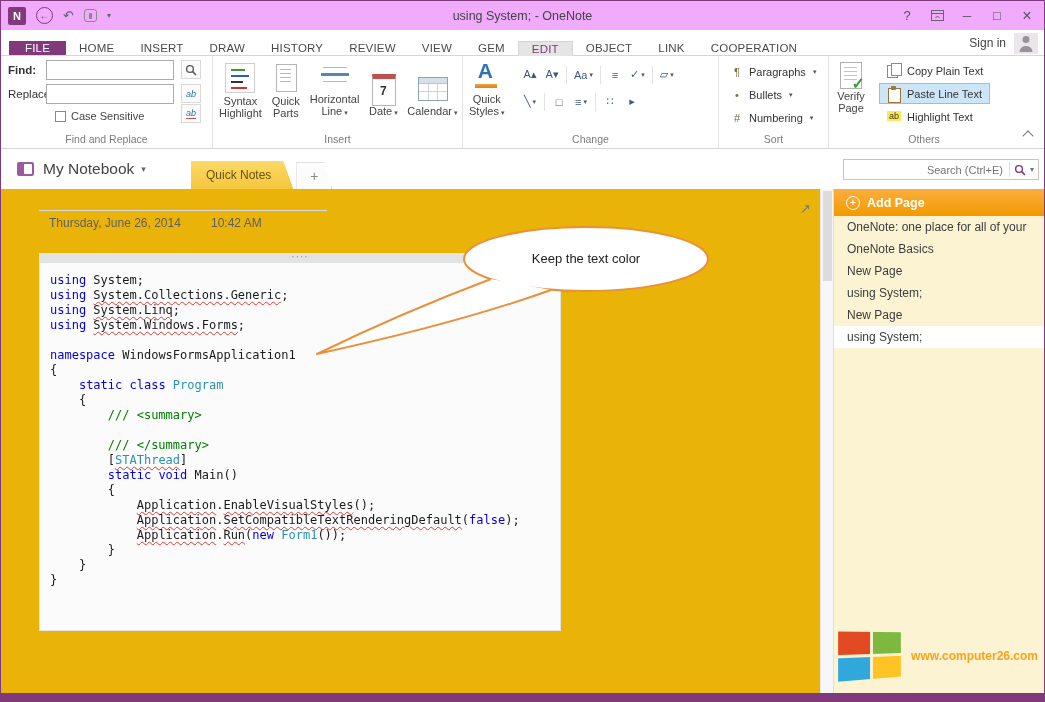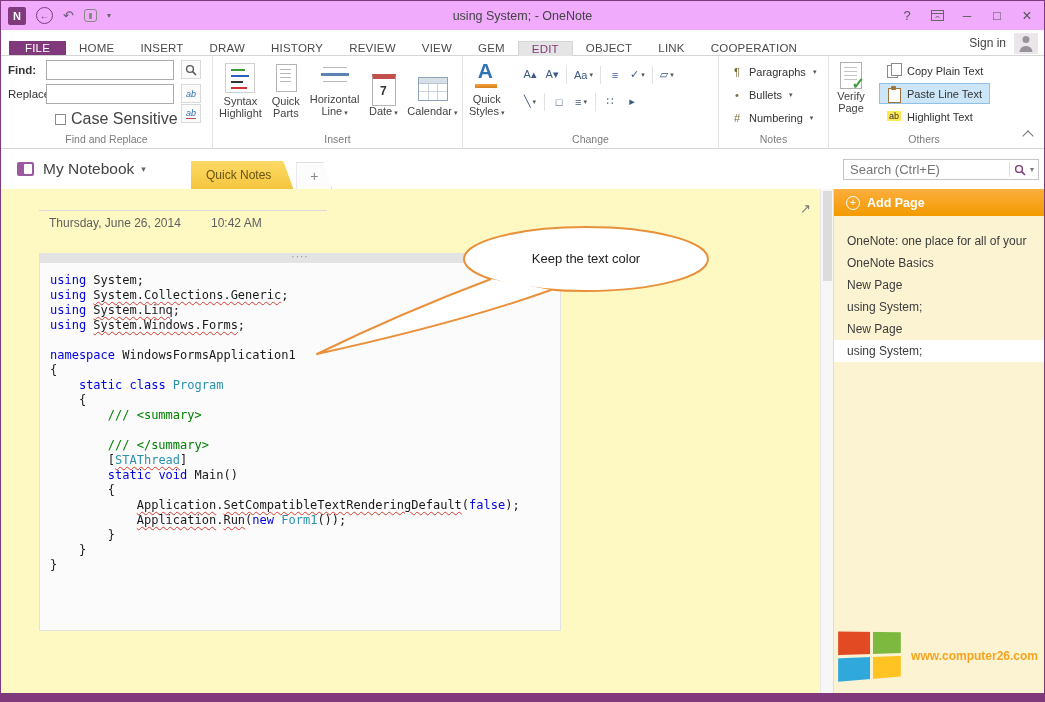--- a/index.html
+++ b/index.html
@@ -46,21 +46,21 @@
 #g-insert{left:212px;width:250px;}
 #g-change{left:462px;width:256px;}
 #g-sort{left:718px;width:110px;}
 #g-others{left:828px;width:190px;}
 .flabel{position:absolute;font-size:11.5px;color:#333;}
 .finput{position:absolute;width:128px;height:20px;border:1px solid #ababab;background:#fff;font-size:11px;padding:0 4px;font-family:inherit;color:#333;}
 .sqbtn{position:absolute;width:20px;height:19px;display:flex;align-items:center;justify-content:center;border:1px solid #d9d9d9;background:#fbfbfb;}
 .abglyph{font-size:9px;font-style:italic;color:#2B6CB5;}
 .abglyph::after{content:"ab";}
 .abglyph.all{border-bottom:1px solid #C0504D;}
-.chkrow{position:absolute;left:54px;top:54px;display:flex;align-items:center;gap:5px;font-size:16px;color:#444;}
+.chkrow{position:absolute;left:54px;top:54px;display:flex;align-items:center;gap:5px;font-size:11px;color:#444;}
 .chkbox{width:11px;height:11px;border:1px solid #8a8a8a;background:#fff;}
 .bigrow{position:absolute;left:2px;top:2px;display:flex;align-items:flex-end;}
 .bigbtn{display:flex;flex-direction:column;align-items:center;padding:0 4px;font-size:11px;color:#444;min-width:40px;}
 .blbl{line-height:12px;white-space:nowrap;}
 .bicon{width:30px;height:30px;margin:3px auto 2px;position:relative;}
 .caret::after{content:"▾";font-size:7px;color:#555;margin-left:2px;}
 
 .icon-syntax{border:1px solid #cfcfcf;background-color:#fff;background-image:linear-gradient(#3a9b35,#3a9b35),linear-gradient(#2b5fbf,#2b5fbf),linear-gradient(#333,#333),linear-gradient(#c33,#c33);background-size:14px 2px,18px 2px,12px 2px,16px 2px;background-position:5px 5px,5px 11px,5px 17px,5px 23px;background-repeat:no-repeat;}
 .icon-quickparts::before{content:"";position:absolute;left:5px;top:1px;width:19px;height:26px;border:1px solid #b5b5b5;background:#fff;}
 .icon-quickparts::after{content:"";position:absolute;left:9px;top:6px;width:11px;height:15px;background:repeating-linear-gradient(to bottom,#b9b9b9 0,#b9b9b9 1px,transparent 1px,transparent 4px);}
@@ -100,29 +100,29 @@
 .navbar{position:absolute;top:148px;left:0;right:0;height:40px;background:#fff;}
 .nbicon{position:absolute;left:16px;top:13px;width:17px;height:14px;background:#9B59A0;border-radius:2px;}
 .nbicon::after{content:"";position:absolute;right:2px;top:2px;bottom:2px;width:8px;background:#fff;border-radius:1px;}
 .nbtitle{position:absolute;left:42px;top:0;height:40px;display:flex;align-items:center;gap:7px;font-size:15.5px;color:#444;}
 .nbcaret{color:#666;font-size:9px;}
 .nbcaret::after{content:"▾";}
 .sectiontabs{position:absolute;left:190px;bottom:0;display:flex;align-items:flex-end;}
 .sectab{height:28px;padding:0 22px 0 15px;background:linear-gradient(#FDD966,#F5C63E);display:flex;align-items:center;font-size:12px;color:#665415;clip-path:polygon(0 0,calc(100% - 10px) 0,100% 100%,0 100%);}
 .plustab{height:27px;width:36px;background:#fcfcfc;border:1px solid #e0e0e0;border-bottom:none;clip-path:polygon(0 0,calc(100% - 9px) 0,100% 100%,0 100%);display:flex;align-items:center;justify-content:center;color:#888;font-size:14px;margin-left:3px;}
 .searchbox{position:absolute;right:5px;top:10px;width:196px;height:21px;border:1px solid #c5c5c5;background:#fff;display:flex;align-items:center;}
-.searchbox input{flex:1;border:none;outline:none;font-size:13px;color:#555;padding:0 6px;font-family:inherit;min-width:0;}
+.searchbox input{flex:1;border:none;outline:none;font-size:11px;color:#555;padding:0 6px;font-family:inherit;min-width:0;text-align:right;}
 .searchdiv{width:1px;height:15px;background:#e0e0e0;}
 .searchico{padding:0 4px;display:flex;align-items:center;}
 .searchcaret{color:#777;font-size:8px;padding-right:4px;}
 .searchcaret::after{content:"▾";}
 
 
 .main{position:absolute;top:188px;left:0;right:0;bottom:8px;}
-.pagearea{position:absolute;left:0;right:211px;top:0;bottom:0;background:#fef9c3;}
+.pagearea{position:absolute;left:0;right:211px;top:0;bottom:0;background:#eab308;}
 .titleline{position:absolute;left:38px;top:21px;width:288px;height:1px;background:#dadada;}
 .pagedate{position:absolute;left:48px;top:27px;font-size:12px;color:#5f5f5f;}
 .pagetime{position:absolute;left:210px;top:27px;font-size:12px;color:#5f5f5f;}
 .expandbtn{position:absolute;right:22px;top:12px;color:#7a7a7a;font-size:13px;}
 .expandbtn::after{content:"↗";}
 .vscroll{position:absolute;right:0;top:0;bottom:0;width:13px;background:#f7f7f7;border-left:1px solid #e8e8e8;}
 .vthumb{position:absolute;top:2px;left:2px;width:9px;height:90px;background:#dcdcdc;}
 .codebox{position:absolute;left:38px;top:64px;width:522px;height:378px;background:#FBFBFB;border:1px solid #E3E3E3;}
 .grip{height:9px;background:#E3E3E3;position:relative;}
 .grip::after{content:"····";position:absolute;left:50%;top:-3px;transform:translateX(-50%);color:#8f8f8f;font-size:10px;letter-spacing:1px;}
@@ -135,21 +135,21 @@
 .sq{color:#1a1a1a;text-decoration:underline wavy #D83B2E;text-decoration-thickness:1px;text-underline-offset:2px;}
 .sqt{color:#2B91AF;text-decoration:underline wavy #D83B2E;text-decoration-thickness:1px;text-underline-offset:2px;}
 .calloutsvg{position:absolute;left:250px;top:20px;pointer-events:none;}
 .callouttext{position:absolute;left:475px;top:62px;width:220px;text-align:center;font-size:13px;color:#222;}
 
 
 .sidebar{position:absolute;right:0;width:211px;top:0;bottom:0;background:#FCF3D3;border-left:1px solid #ddd;}
 .addpage{height:27px;background:linear-gradient(#FCAE3E,#F29A00);display:flex;align-items:center;gap:7px;padding-left:12px;color:#fff;font-size:12.5px;font-weight:bold;}
 .pluscircle{width:14px;height:14px;border:1.4px solid #fff;border-radius:50%;display:flex;align-items:center;justify-content:center;font-size:11px;line-height:1;font-weight:normal;}
 .pluscircle::after{content:"+";}
-.pagelist{position:absolute;top:27px;left:0;right:0;bottom:0;padding-top:14px;}
+.pagelist{position:absolute;top:27px;left:0;right:0;bottom:0;padding-top:0;}
 .pageitem{height:22px;line-height:22px;padding-left:13px;font-size:12px;color:#3c3c3c;white-space:nowrap;overflow:hidden;}
 .pageitem.selected{background:#fff;}
 .watermark{position:absolute;right:6px;bottom:14px;display:flex;align-items:center;gap:7px;}
 .mslogo{display:grid;grid-template-columns:31px 31px;grid-template-rows:22px 22px;gap:3px;transform:perspective(140px) rotateY(16deg) skewY(-2deg);}
 .ms1{background:#E24A24;}
 .ms2{background:#7EB93F;}
 .ms3{background:#30A8DC;}
 .ms4{background:#FFC423;}
 .wmtext{display:flex;flex-direction:column;align-items:flex-end;}
 .wmtitle{font-size:18px;font-weight:bold;color:#1FA0DE;letter-spacing:1px;}
@@ -323,21 +323,21 @@
           </div>
           <div class="menubtn caret">
             <span class="glyph">•</span>
             <span class="mlbl">Bullets</span>
           </div>
           <div class="menubtn caret">
             <span class="glyph">#</span>
             <span class="mlbl">Numbering</span>
           </div>
         </div>
-      <div class="grouplabel">Notes</div>
+      <div class="grouplabel">Sort</div>
     </div>
 
     <div class="group" id="g-others" style="border-right:none;">
       <div class="bigrow">
           <div class="bigbtn">
             <div class="bicon icon-verify"></div>
             <div class="blbl">Verify</div>
             <div class="blbl">Page</div>
           </div>
         </div>
@@ -402,20 +402,21 @@
             <div class="cl"><span class="kw">namespace</span><span class="tx"> WindowsFormsApplication1</span></div>
             <div class="cl"><span class="tx">{</span></div>
             <div class="cl"><span class="tx">    </span><span class="kw">static</span><span class="tx"> </span><span class="kw">class</span><span class="tx"> </span><span class="ty">Program</span></div>
             <div class="cl"><span class="tx">    {</span></div>
             <div class="cl"><span class="tx">        </span><span class="cm">/// &lt;summary&gt;</span></div>
             <div class="cl"><span class="tx">        </span></div>
             <div class="cl"><span class="tx">        </span><span class="cm">/// &lt;/summary&gt;</span></div>
             <div class="cl"><span class="tx">        [</span><span class="sqt">STAThread</span><span class="tx">]</span></div>
             <div class="cl"><span class="tx">        </span><span class="kw">static</span><span class="tx"> </span><span class="kw">void</span><span class="tx"> Main()</span></div>
             <div class="cl"><span class="tx">        {</span></div>
+            <div class="cl"><span class="tx">            </span><span class="sq">Application</span><span class="tx">.</span><span class="sq">EnableVisualStyles</span><span class="tx">();</span></div>
             <div class="cl"><span class="tx">            </span><span class="sq">Application</span><span class="tx">.</span><span class="sq">SetCompatibleTextRenderingDefault</span><span class="tx">(</span><span class="kw">false</span><span class="tx">);</span></div>
             <div class="cl"><span class="tx">            </span><span class="sq">Application</span><span class="tx">.</span><span class="sq">Run</span><span class="tx">(</span><span class="kw">new</span><span class="tx"> </span><span class="ty">Form1</span><span class="tx">());</span></div>
             <div class="cl"><span class="tx">        }</span></div>
             <div class="cl"><span class="tx">    }</span></div>
             <div class="cl"><span class="tx">}</span></div>
           </div>
       </div>
 
       <svg class="calloutsvg" width="470" height="170">
         <ellipse cx="335" cy="50" rx="122" ry="32" fill="#fff" stroke="#E8913A" stroke-width="2"></ellipse>

